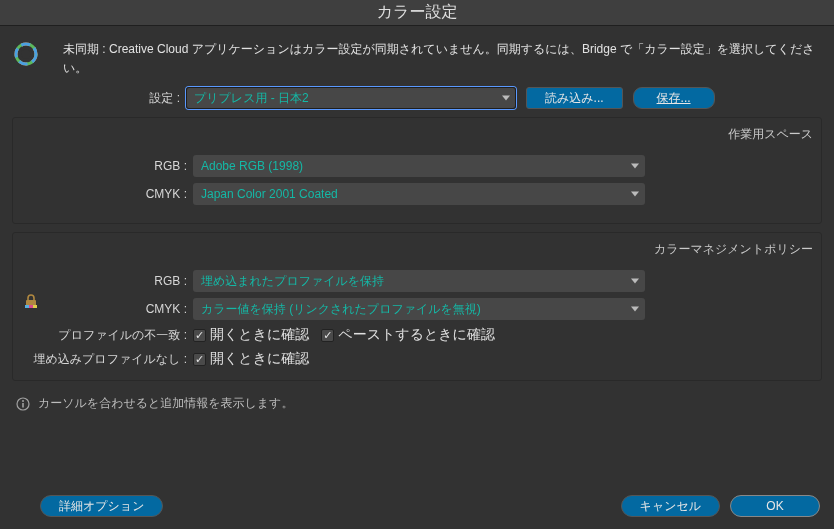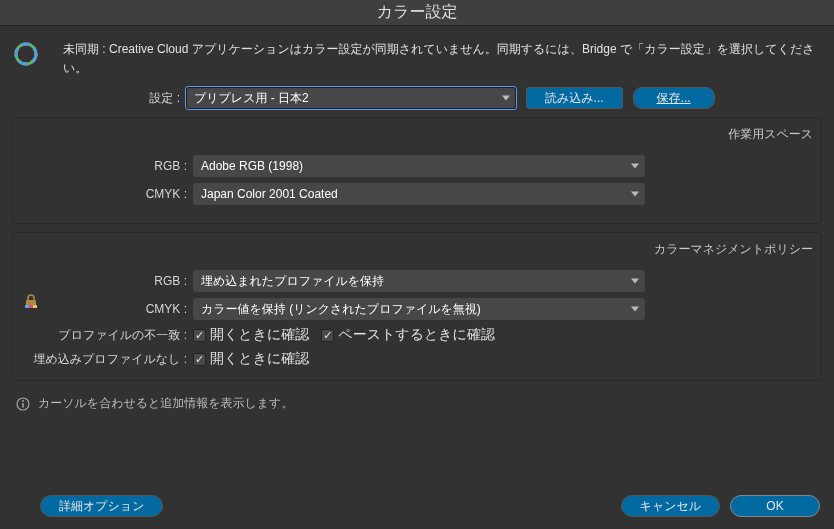--- a/index.html
+++ b/index.html
@@ -59,21 +59,21 @@
 }
 .select {
   position: relative;
   height: 22px;
   background: #474747;
   border-radius: 3px;
   display: flex;
   align-items: center;
   padding: 0 22px 0 8px;
   font-size: 12px;
-  color: #ffffff;
+  color: #14b8a6;
 }
 .select .chev {
   position: absolute;
   right: 6px;
   top: 50%;
   transform: translateY(-50%);
   width: 0; height: 0;
   border-left: 4px solid transparent;
   border-right: 4px solid transparent;
   border-top: 5px solid #bbb;

